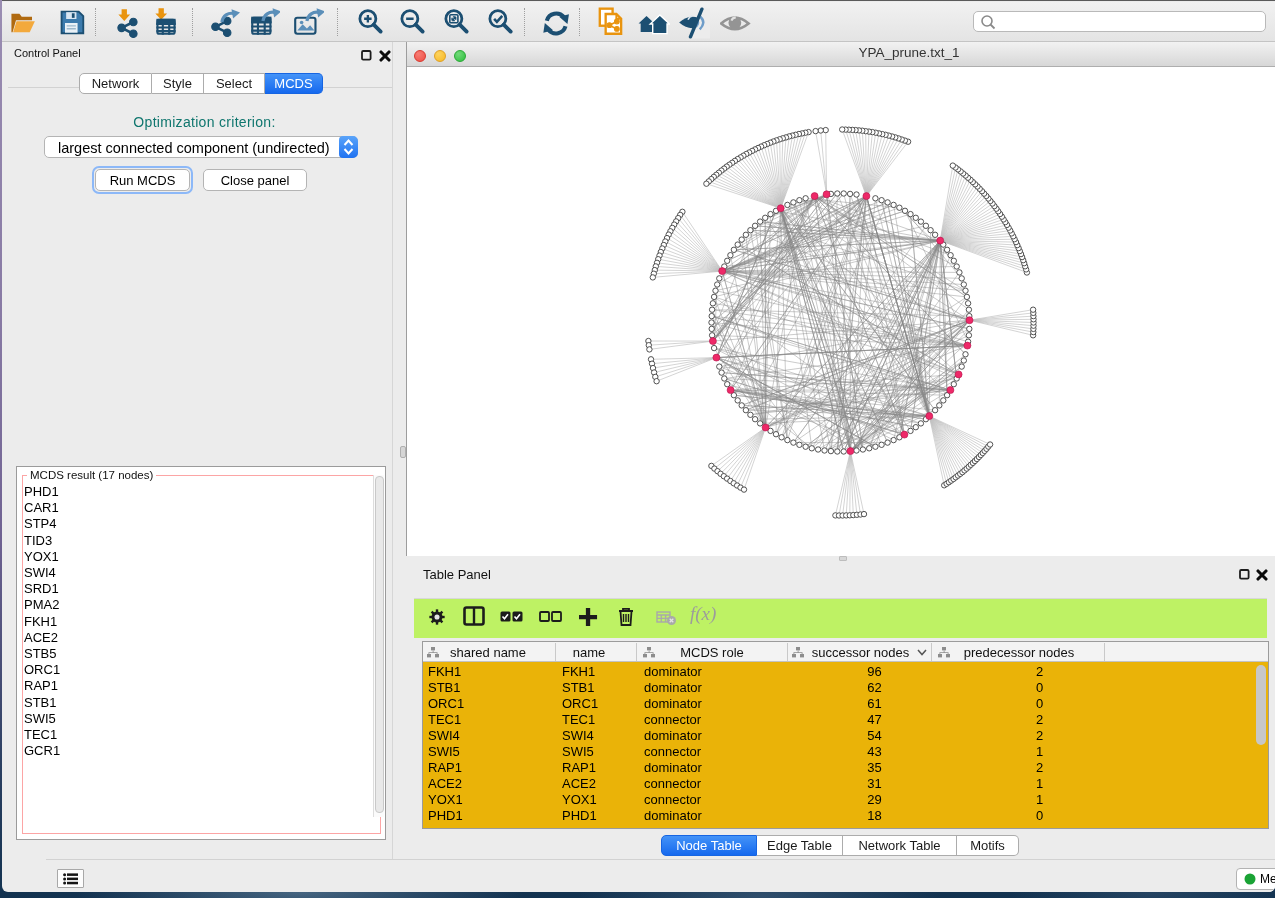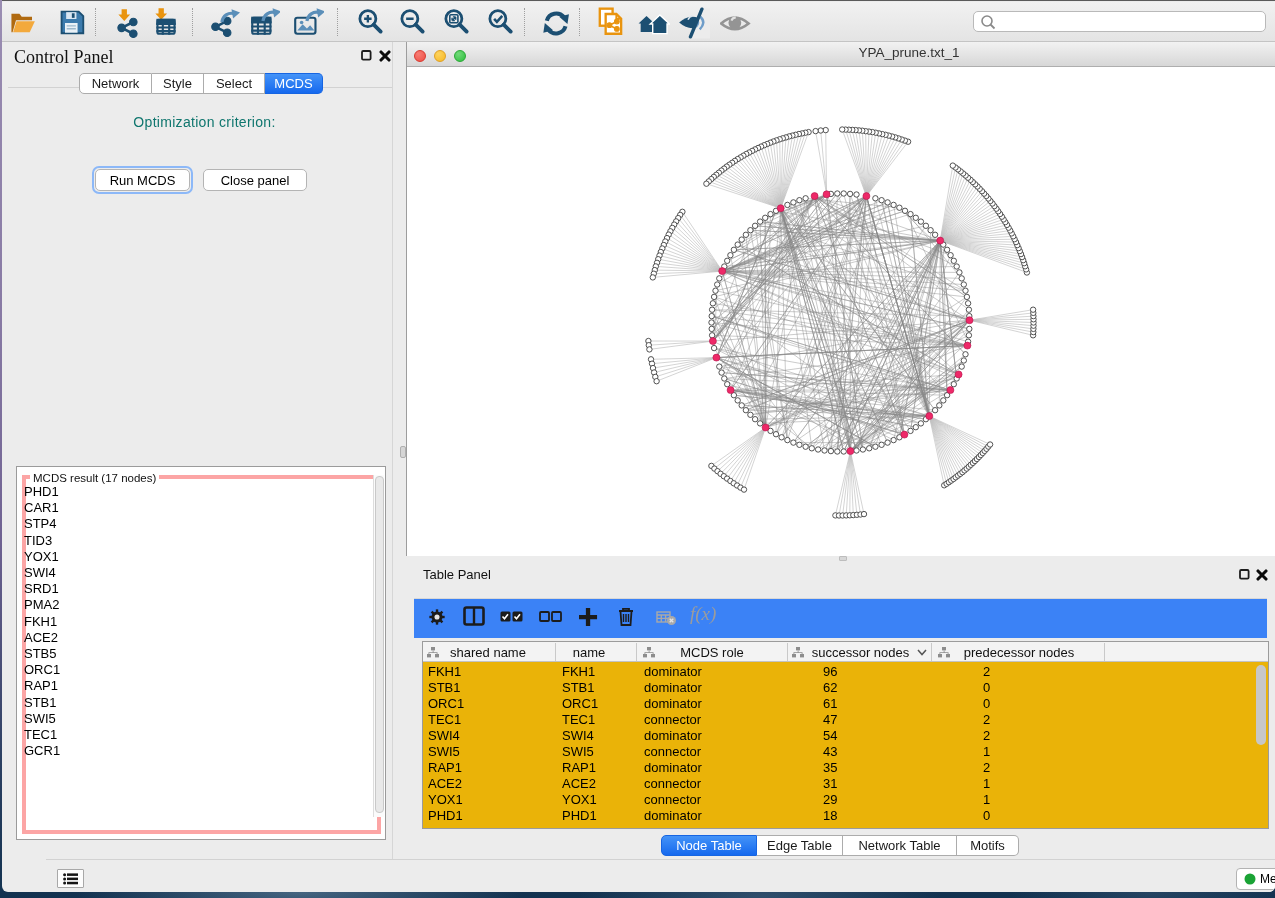--- a/index.html
+++ b/index.html
@@ -9,64 +9,64 @@
 #app{position:absolute;left:2px;top:0;width:1273px;height:892px;background:#ececec;border-top:1px solid #5a5a5a;border-radius:0 0 6px 6px;overflow:hidden;}
 
 #toolbar{position:absolute;left:0;top:1px;width:1273px;height:40px;
   background:linear-gradient(180deg,#f1f1f1,#e4e4e4);border-bottom:1px solid #c4c4c4;}
 .tsep{position:absolute;top:6px;height:28px;width:0;border-left:1px dotted #9f9f9f;}
 .ticon{position:absolute;top:4px;width:32px;height:32px;}
 #searchbox{position:absolute;left:971px;top:9px;width:293px;height:21px;background:#fff;
   border:1px solid #b9b9b9;border-radius:5px;}
 
 #cp{position:absolute;left:0;top:41px;width:391px;height:817px;background:#ececec;border-right:1px solid #d6d6d6;}
-#cp-title{position:absolute;left:12px;top:5px;font-size:18px;color:#111;font-family:Liberation Serif, serif;}
+#cp-title{position:absolute;left:12px;top:5px;font-size:11px;color:#111;}
 .wicon{position:absolute;top:9px;}
 #cp-tabline{position:absolute;left:6px;top:45px;width:384px;height:0;border-top:1px solid #d2d2d2;}
 .tabs{position:absolute;display:flex;}
 .tab{height:21px;font-size:13px;color:#1a1a1a;background:#fff;border:1px solid #acacac;
   border-left:none;display:flex;align-items:center;justify-content:center;}
 .tab.first{border-left:1px solid #acacac;border-radius:5px 0 0 5px;text-align:right;}
 .tab.last{border-radius:0 5px 5px 0;}
 .tab.sel{background:linear-gradient(180deg,#4493f8,#1569ee);color:#fff;border-color:#1665e2;}
 #cp-opt{position:absolute;left:7px;top:72px;width:391px;text-align:center;font-size:14px;letter-spacing:0.3px;color:#0f766e;}
 #combo{position:absolute;left:42px;top:94px;width:314px;height:22px;background:#fff;
   border:1px solid #b4b4b4;border-radius:5px;}
 #combo .txt{position:absolute;left:13px;top:2.5px;font-size:14.5px;color:#000;}
 #combo .cap{position:absolute;right:-1px;top:-1px;width:19px;height:22px;border-radius:4px 5px 5px 4px;
   background:linear-gradient(180deg,#5aa4fa,#1f72f1);}
 .btn{position:absolute;height:22px;background:#fff;border:1px solid #b4b4b4;border-radius:5px;
   font-size:13px;color:#000;display:flex;align-items:center;justify-content:center;}
 #focus-ring{position:absolute;left:90px;top:124px;width:101px;height:28px;border:2px solid #8cb8f8;border-radius:7px;}
 #mcds-box{position:absolute;left:14px;top:424px;width:370px;height:374px;background:#fff;border:1px solid #9b9b9b;}
-#mcds-fs{position:absolute;left:5px;top:8px;width:359px;height:359px;border:4px solid #fca5a5;padding-left:24px;}
+#mcds-fs{position:absolute;left:5px;top:8px;width:359px;height:359px;border:1px solid #fca5a5;padding-left:24px;}
 #mcds-legend{position:absolute;left:4px;top:-7px;background:#fff;padding:0 3px;font-size:11.5px;color:#111;}
 #mcds-list{position:absolute;left:7px;top:17px;font-size:13px;color:#000;line-height:16.2px;}
 #mcds-sb{position:absolute;right:1px;top:8px;width:11px;height:342px;background:#fbfbfb;border-left:1px solid #ddd;}
 #mcds-thumb{position:absolute;left:1px;top:1px;width:9px;height:337px;background:#e9e9e9;border:1px solid #c9c9c9;border-radius:4px;}
 
 #vsplit{position:absolute;left:391px;top:41px;width:13px;height:817px;background:#ececec;}
 #vsplit .h{position:absolute;left:7px;top:404px;width:6px;height:12px;background:#d6d6d6;border:1px solid #b0b0b0;border-radius:2px;}
 
 #netwin{position:absolute;left:404px;top:41px;width:869px;height:514px;background:#fff;border-left:1px solid #9d9d9d;}
 #nettitle{position:absolute;left:0;top:0;width:869px;height:25px;
   background:linear-gradient(180deg,#f2f2f2,#d7d7d7);border-bottom:1px solid #aeaeae;}
 #nettitle .t{position:absolute;left:0;width:100%;top:3px;font-size:13.5px;color:#333;}
 .light{position:absolute;top:8px;width:12px;height:12px;border-radius:50%;}
 #net-handle{position:absolute;left:433px;top:0px;width:8px;height:5px;background:#d7d7d7;border:1px solid #bdbdbd;border-radius:1px;}
 
 #tp{position:absolute;left:404px;top:555px;width:869px;height:303px;background:#ececec;}
 #tp-title{position:absolute;left:17px;top:11px;font-size:13px;color:#111;}
-#tp-toolbar{position:absolute;left:8px;top:42px;width:853px;height:40px;background:#3b82f6;border-top:1px solid #d8d8d8;}
+#tp-toolbar{position:absolute;left:8px;top:42px;width:853px;height:40px;background:#bef264;border-top:1px solid #d8d8d8;}
 #tbl{position:absolute;left:16px;top:85px;width:847px;height:188px;background:#eab308;border:1px solid #9b9b9b;}
 #thead{position:absolute;left:0;top:0;width:845px;height:20px;background:#f3f3f3;border-bottom:1px solid #c3c3c3;}
 .hsep{position:absolute;top:1px;height:18px;width:0;border-left:1px solid #c9c9c9;}
 .hlab{position:absolute;top:3px;font-size:13px;color:#111;text-align:center;}
 .cell{position:absolute;font-size:13px;color:#000;height:16px;line-height:16px;}
-.num{text-align:left;}
+.num{text-align:center;}
 #tbl-sb{position:absolute;right:2px;top:23px;width:10px;height:80px;background:#c7c7c7;border-radius:5px;}
 
 #btabs{position:absolute;left:255px;top:279px;}
 
 #status{position:absolute;left:0;top:858px;width:1273px;height:34px;background:#ececec;border-top:1px solid #d2d2d2;margin-left:44px;}
 #listbtn{position:absolute;left:11px;top:9px;width:27px;height:19px;background:#fdfdfd;border:1px solid #a8a8a8;border-radius:1px;}
 #membtn{position:absolute;left:1190px;top:8px;width:74px;height:22px;background:#fff;border:1px solid #b3b3b3;border-radius:4px;font-size:12px;color:#000;}
 </style></head><body>
 <div id="app">
     <div id="toolbar">
@@ -206,20 +206,26 @@
         <path d="M2 2 L10 10 M10 2 L2 10" stroke="#0a0a0a" stroke-width="3.1" stroke-linecap="round"></path>
       </svg>
 <div id="cp-tabline"></div>
 <div class="tabs" style="left:77px;top:31px">
         <div class="tab first" style="width:73px">Network</div>
         <div class="tab" style="width:52px">Style</div>
         <div class="tab" style="width:61px">Select</div>
         <div class="tab sel last" style="width:58px">MCDS</div>
       </div>
 <div id="cp-opt">Optimization criterion:</div>
+<div id="combo">
+        <span class="txt">largest connected component (undirected)</span>
+ <span class="cap"><svg width="19" height="22" viewBox="0 0 19 22">
+ <path d="M5.5 9 L9.5 4.5 L13.5 9 M5.5 13 L9.5 17.5 L13.5 13" stroke="#fff" stroke-width="2" fill="none"></path>
+          </svg></span>
+      </div>
 <div id="focus-ring"></div>
 <div class="btn" style="left:93px;top:127px;width:95px">Run MCDS</div>
 <div class="btn" style="left:201px;top:127px;width:104px">Close panel</div>
 <div id="mcds-box">
         <div id="mcds-fs">
           <div id="mcds-legend">MCDS result (17 nodes)</div>
         </div>
 <div id="mcds-list">
           <div>PHD1</div>
           <div>CAR1</div>

